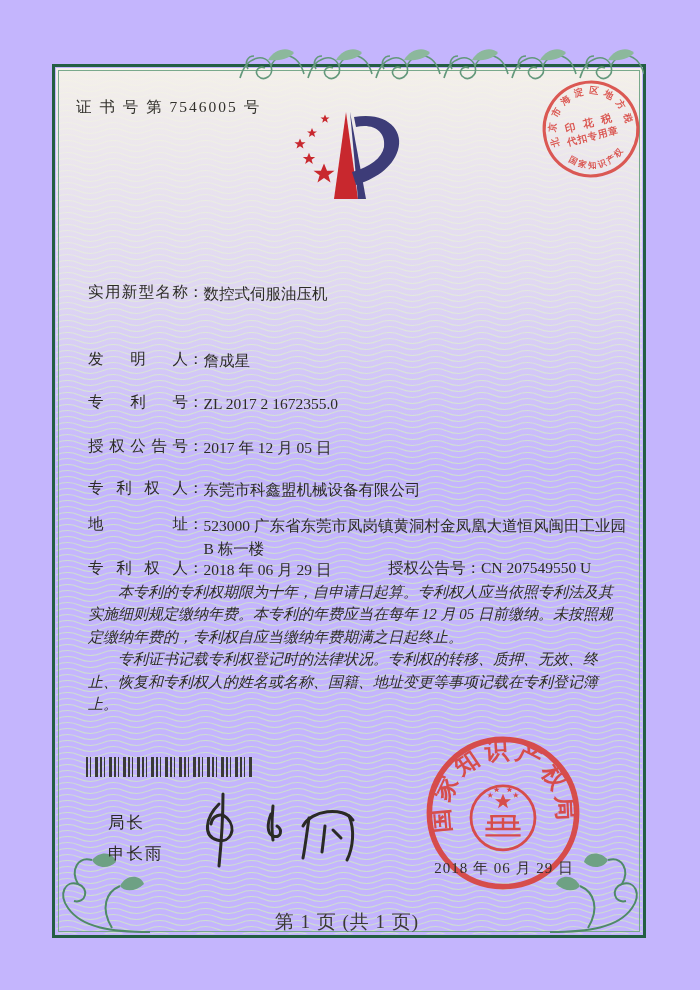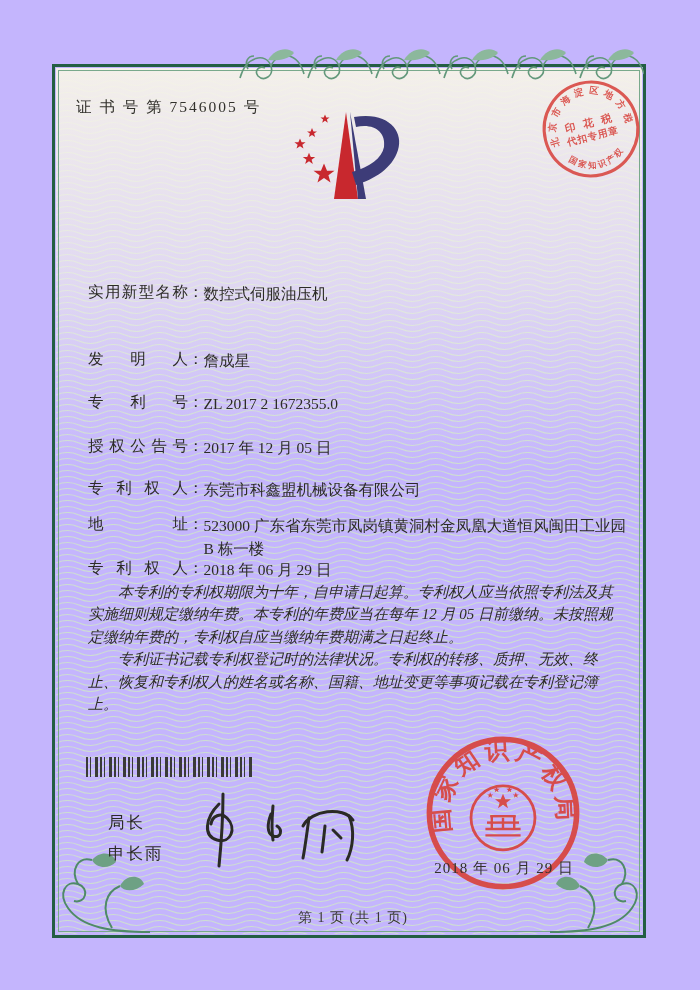--- a/index.html
+++ b/index.html
@@ -67,22 +67,22 @@
   .seal{position:absolute;left:423px;top:733px;width:160px;height:160px;opacity:.93;}
   .seal-date{
     position:absolute;left:418px;top:859px;width:172px;text-align:center;
     font-size:15px;color:#33312c;letter-spacing:1px;
   }
 
   .tax-stamp{position:absolute;left:538px;top:76px;width:106px;height:106px;
     transform:rotate(-14deg);opacity:.88;}
 
   .footer{
-    position:absolute;left:14px;top:909px;width:678px;text-align:center;
-    font-size:14px;color:#3a3934;letter-spacing:1px;
+    position:absolute;left:8px;top:909px;width:678px;text-align:center;
+    font-size:19px;color:#3a3934;letter-spacing:1px;
   }
   .frieze{position:absolute;left:238px;top:42px;width:406px;height:48px;}
   .flourish{position:absolute;width:104px;height:92px;}
   .flourish.bl{left:48px;top:846px;}
   .flourish.br{right:48px;top:846px;transform:scaleX(-1);}
 </style>
 </head>
 <body>
 
 <div id="page">
@@ -171,20 +171,23 @@
         <span class="lab">授权公告号</span><span class="colon">：</span><span class="val">2017 年 12 月 05 日</span>
       </div>
       <div class="frow" style="top:478px">
         <span class="lab">专利权人</span><span class="colon">：</span><span class="val">东莞市科鑫盟机械设备有限公司</span>
       </div>
       <div class="frow" style="top:514px">
         <span class="lab">地址</span><span class="colon">：</span><span class="val">523000 广东省东莞市凤岗镇黄洞村金凤凰大道恒风闽田工业园 B 栋一楼</span>
       </div>
       <div class="frow" style="top:558px">
         <span class="lab">专利权人</span><span class="colon">：</span><span class="val">2018 年 06 月 29 日</span>
+        <span class="grant-right">
+          <span>授权公告号</span><span>：</span><span>CN 207549550 U</span>
+        </span>
       </div>
     </div>
 
     <div class="paras">
       <p>本专利的专利权期限为十年，自申请日起算。专利权人应当依照专利法及其实施细则规定缴纳年费。本专利的年费应当在每年 12 月 05 日前缴纳。未按照规定缴纳年费的，专利权自应当缴纳年费期满之日起终止。</p>
       <p>专利证书记载专利权登记时的法律状况。专利权的转移、质押、无效、终止、恢复和专利权人的姓名或名称、国籍、地址变更等事项记载在专利登记簿上。</p>
     </div>
 
     <div class="barcode"></div>
 

